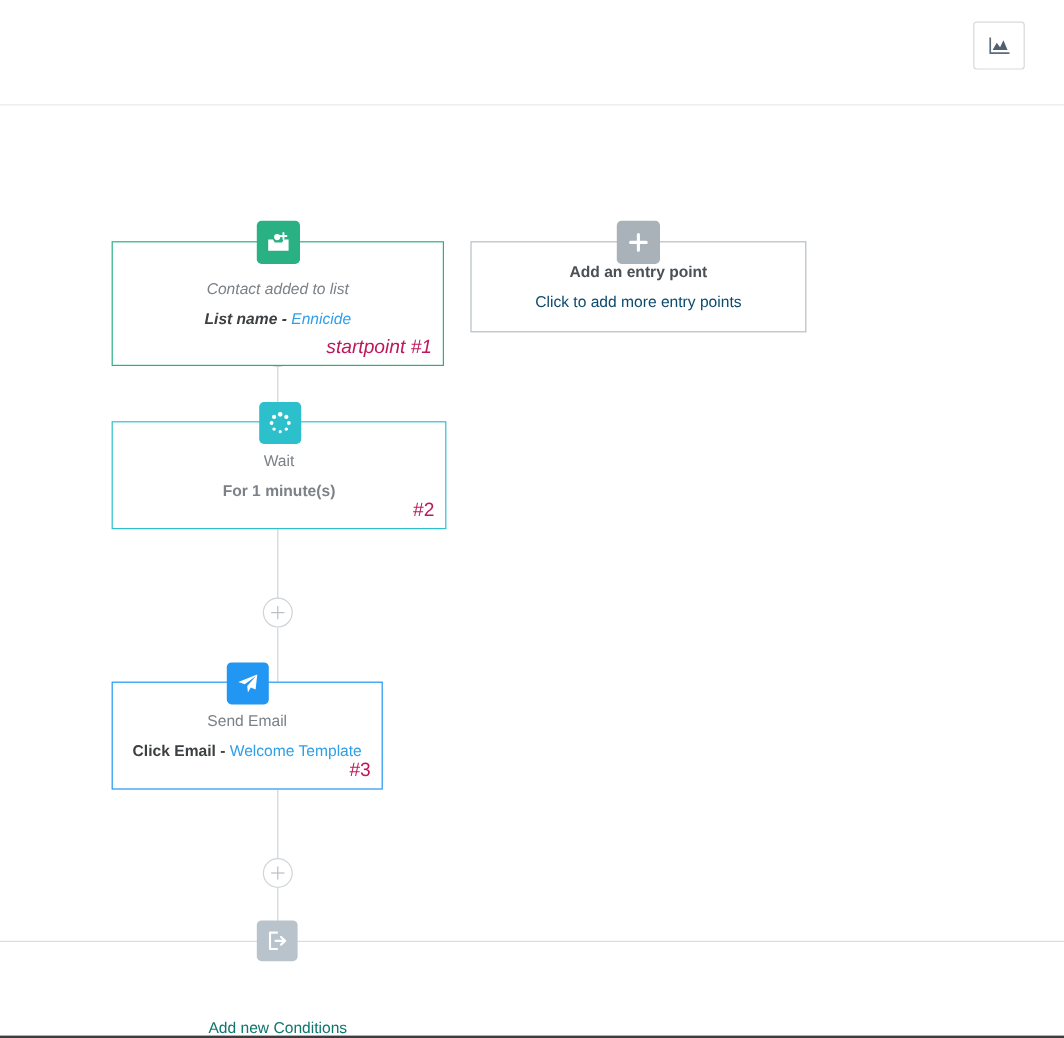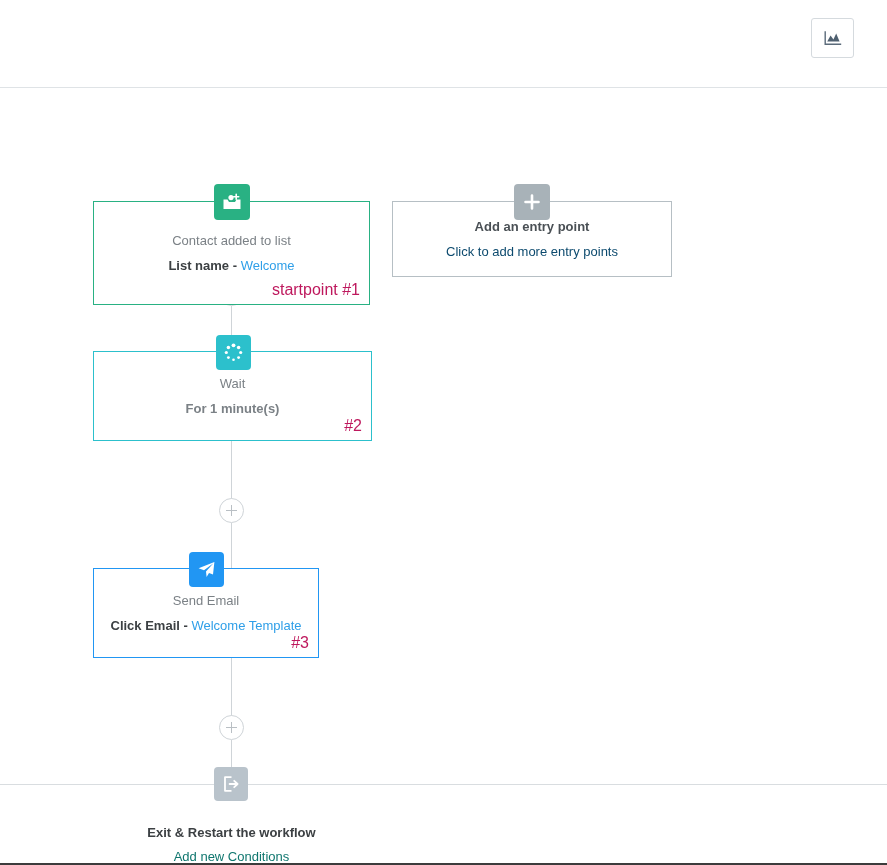--- a/index.html
+++ b/index.html
@@ -230,31 +230,31 @@
   <div class="vline" style="top:218px; height:56px;"></div>
 
   <div class="vline" style="top:347px; height:76px;"></div>
   <div class="plus-node" style="top:410px;"></div>
   <div class="vline" style="top:435px; height:56px;"></div>
 
   <div class="vline" style="top:564px; height:76px;"></div>
   <div class="plus-node" style="top:627px;"></div>
   <div class="vline" style="top:652px; height:52px;"></div>
 
-  <div class="card" style="left:93px; top:113px; width:277px; height:104px; border-color:#29b183;">
+  <div class="card" style="left:93px; top:113px; width:277px; height:104px; border-color:#29b183;font-style:italic;">
     <div class="card-icon" style="background:#29b183;">
       <svg width="20" height="18" viewBox="0 0 20 18">
         <path d="M1.5 6.5 L1.5 16 L18.5 16 L18.5 6.5 L14.5 6.5 L13 9 L7 9 L5.5 6.5 Z" fill="#ffffff"></path>
         <circle cx="9" cy="4.6" r="2.6" fill="#ffffff"></circle>
         <path d="M14.2 1.2 L14.2 6.2 M11.7 3.7 L16.7 3.7" stroke="#ffffff" stroke-width="1.6" stroke-linecap="round"></path>
       </svg>
     </div>
     <div class="card-body">
       <div class="card-title">Contact added to list</div>
-      <div class="card-sub"><span>List name - </span><span class="link">Welcome</span></div>
+      <div class="card-sub"><span>List name - </span><span class="link">Ennicide</span></div>
     </div>
     <div class="card-badge">startpoint #1</div>
   </div>
 
   <div class="card entry-card" style="left:392px; top:113px; width:280px; height:76px; border-color:#b6bfc4;">
     <div class="card-icon" style="background:#a8b2b8;">
       <svg width="18" height="18" viewBox="0 0 18 18">
         <path d="M9 2.5 L9 15.5 M2.5 9 L15.5 9" stroke="#ffffff" stroke-width="2.6" stroke-linecap="round"></path>
       </svg>
     </div>
@@ -299,17 +299,16 @@
     <div class="card-badge">#3</div>
   </div>
 
   <div class="exit-divider" style="top:696px;"></div>
   <div class="exit-icon" style="top:679px;">
     <svg width="18" height="18" viewBox="0 0 18 18">
       <path d="M9.5 2.2 L3.0 2.2 L3.0 15.8 L9.5 15.8" fill="none" stroke="#ffffff" stroke-width="1.8" stroke-linejoin="round"></path>
       <path d="M7.6 9 L15.2 9 M12.2 5.8 L15.6 9 L12.2 12.2" fill="none" stroke="#ffffff" stroke-width="1.8" stroke-linecap="round" stroke-linejoin="round"></path>
     </svg>
   </div>
-  <div class="exit-label" style="top:737px;">Exit &amp; Restart the workflow</div>
   <div class="exit-link" style="top:761px;">Add new Conditions</div>
 </div>
 
 <div class="bottom-rule"></div>
 
 </body></html>

